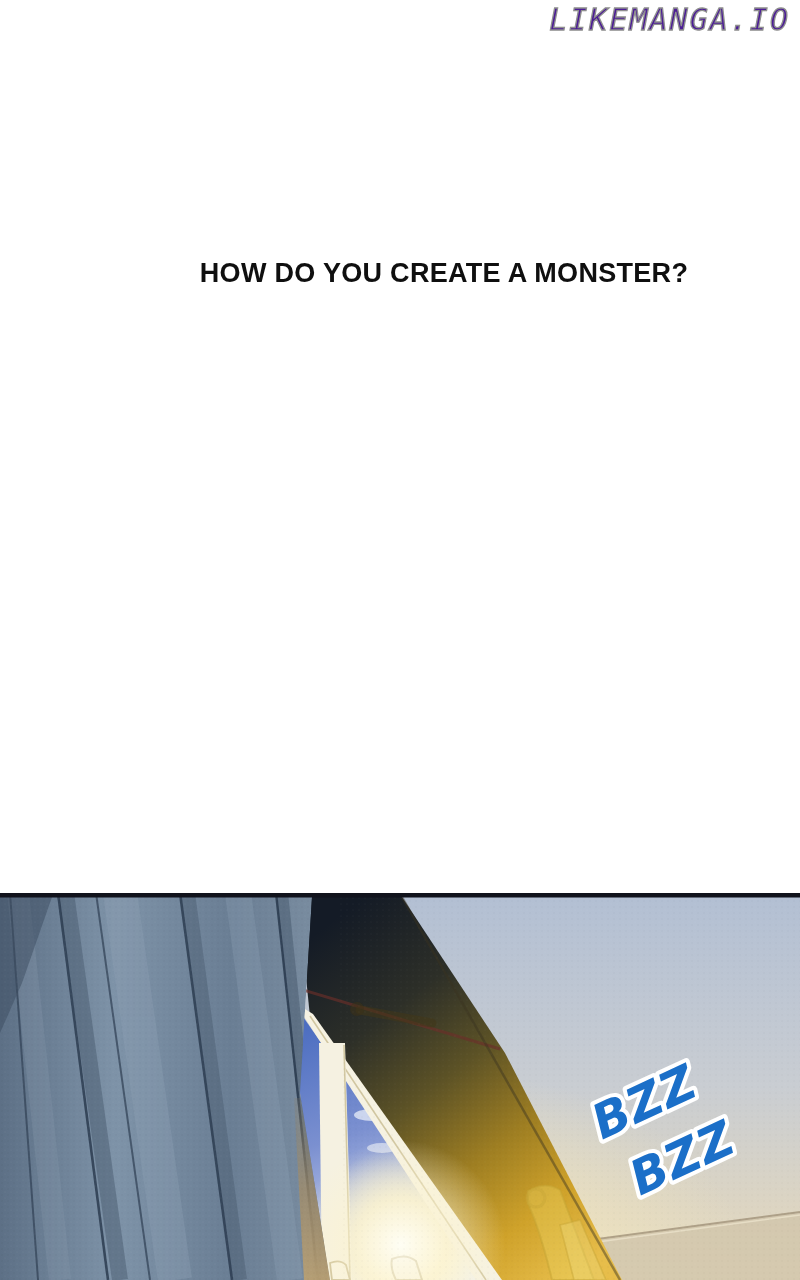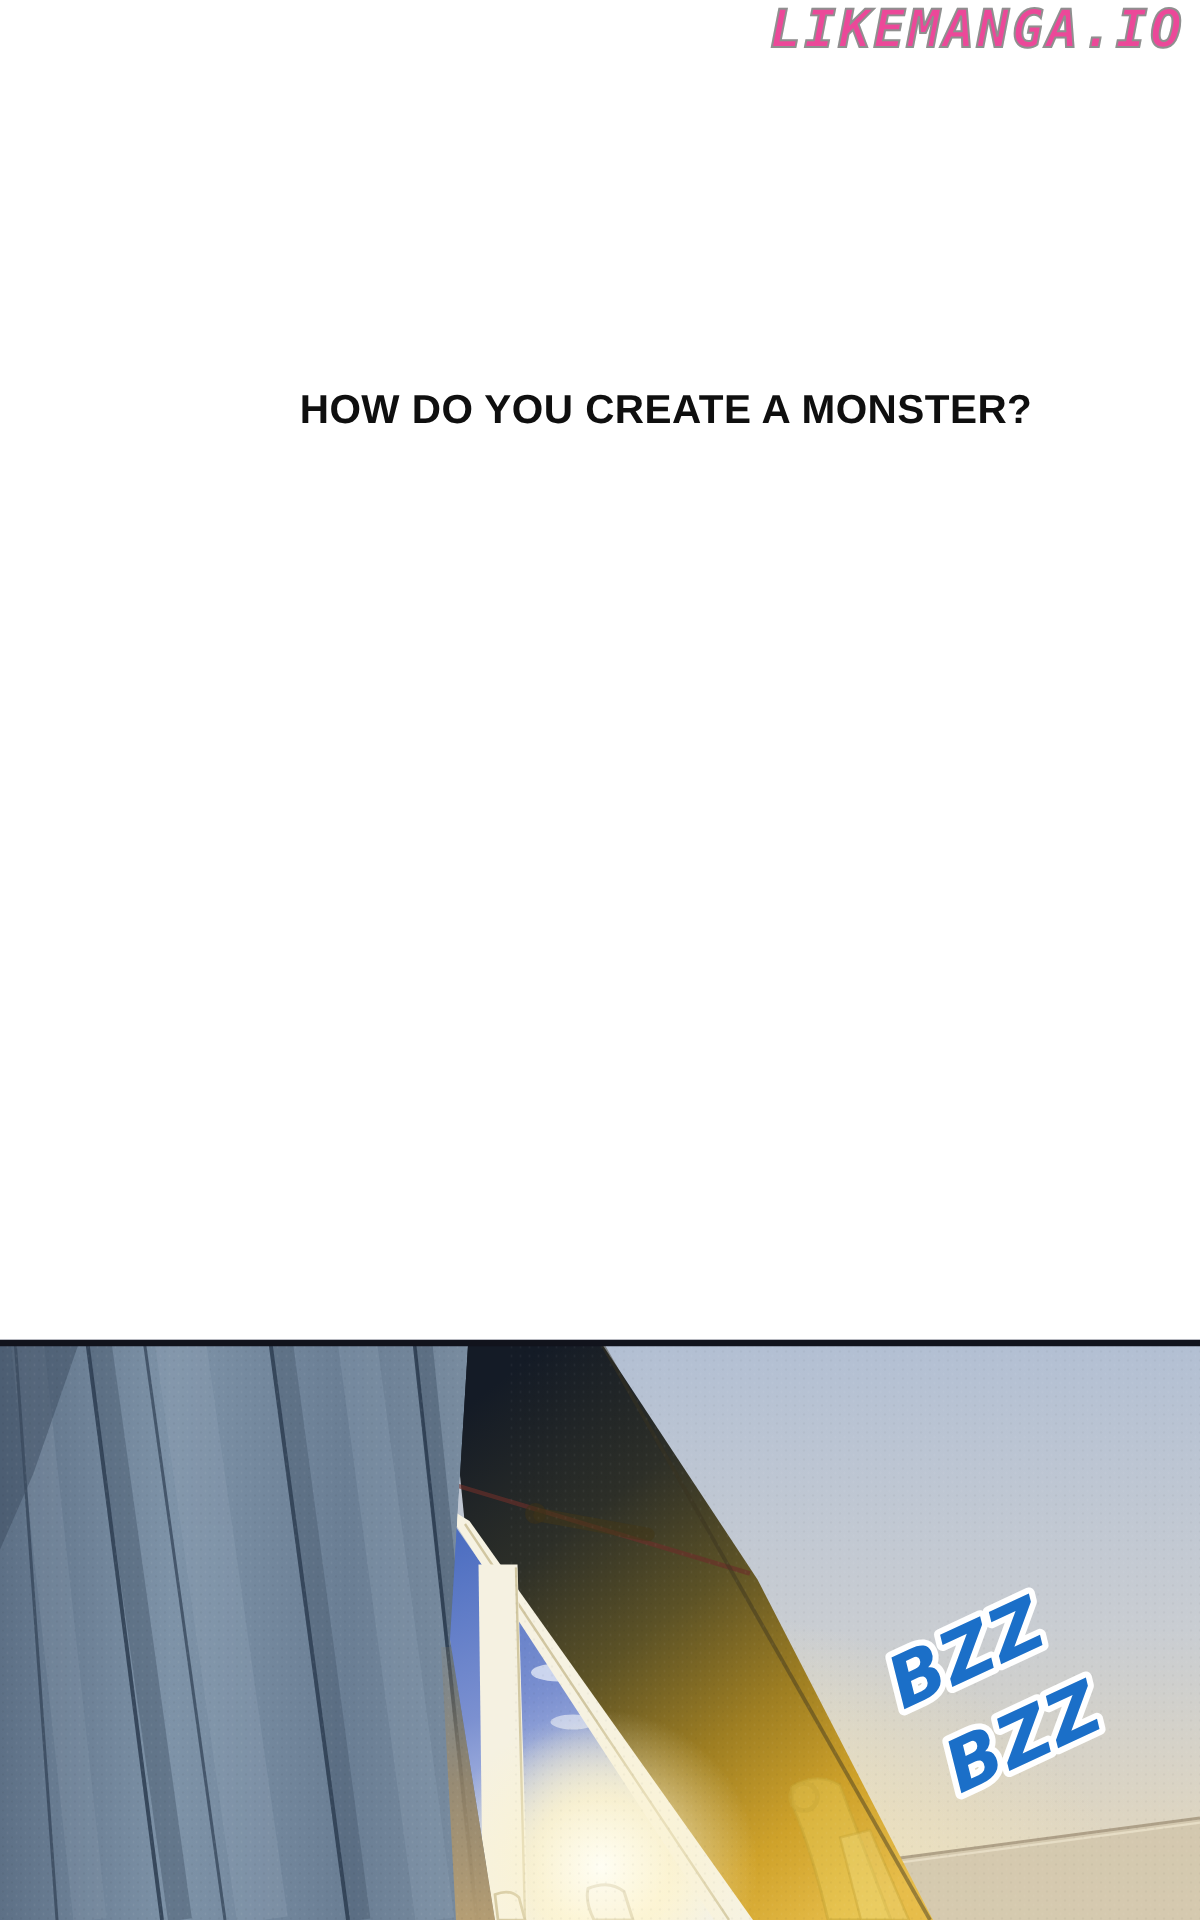--- a/index.html
+++ b/index.html
@@ -3,22 +3,22 @@
 <meta charset="utf-8">
 <style>
   html,body{margin:0;padding:0;background:#ffffff;}
   .page{
     position:relative;width:800px;height:1280px;background:#ffffff;
     overflow:hidden;font-family:"Liberation Sans",sans-serif;
   }
   .watermark{
     position:absolute;top:4px;right:10px;
     font-family:"DejaVu Sans Mono",monospace;
-    font-style:italic;font-weight:bold;font-size:35px;line-height:32px;
-    letter-spacing:2px;color:#ec4899;
+    font-style:italic;font-weight:normal;font-size:30px;line-height:32px;
+    letter-spacing:2px;color:#4c1d95;
     -webkit-text-stroke:1.3px #8f8f8f;
     text-shadow:0 0 1px #b5b5b5;
     white-space:nowrap;
   }
   .caption{
     position:absolute;top:258px;left:0;width:100%;
     text-align:center;font-weight:bold;font-size:27px;line-height:30px;
     letter-spacing:.3px;color:#0f0f0f;padding-left:44px;
   }
   .panel{

